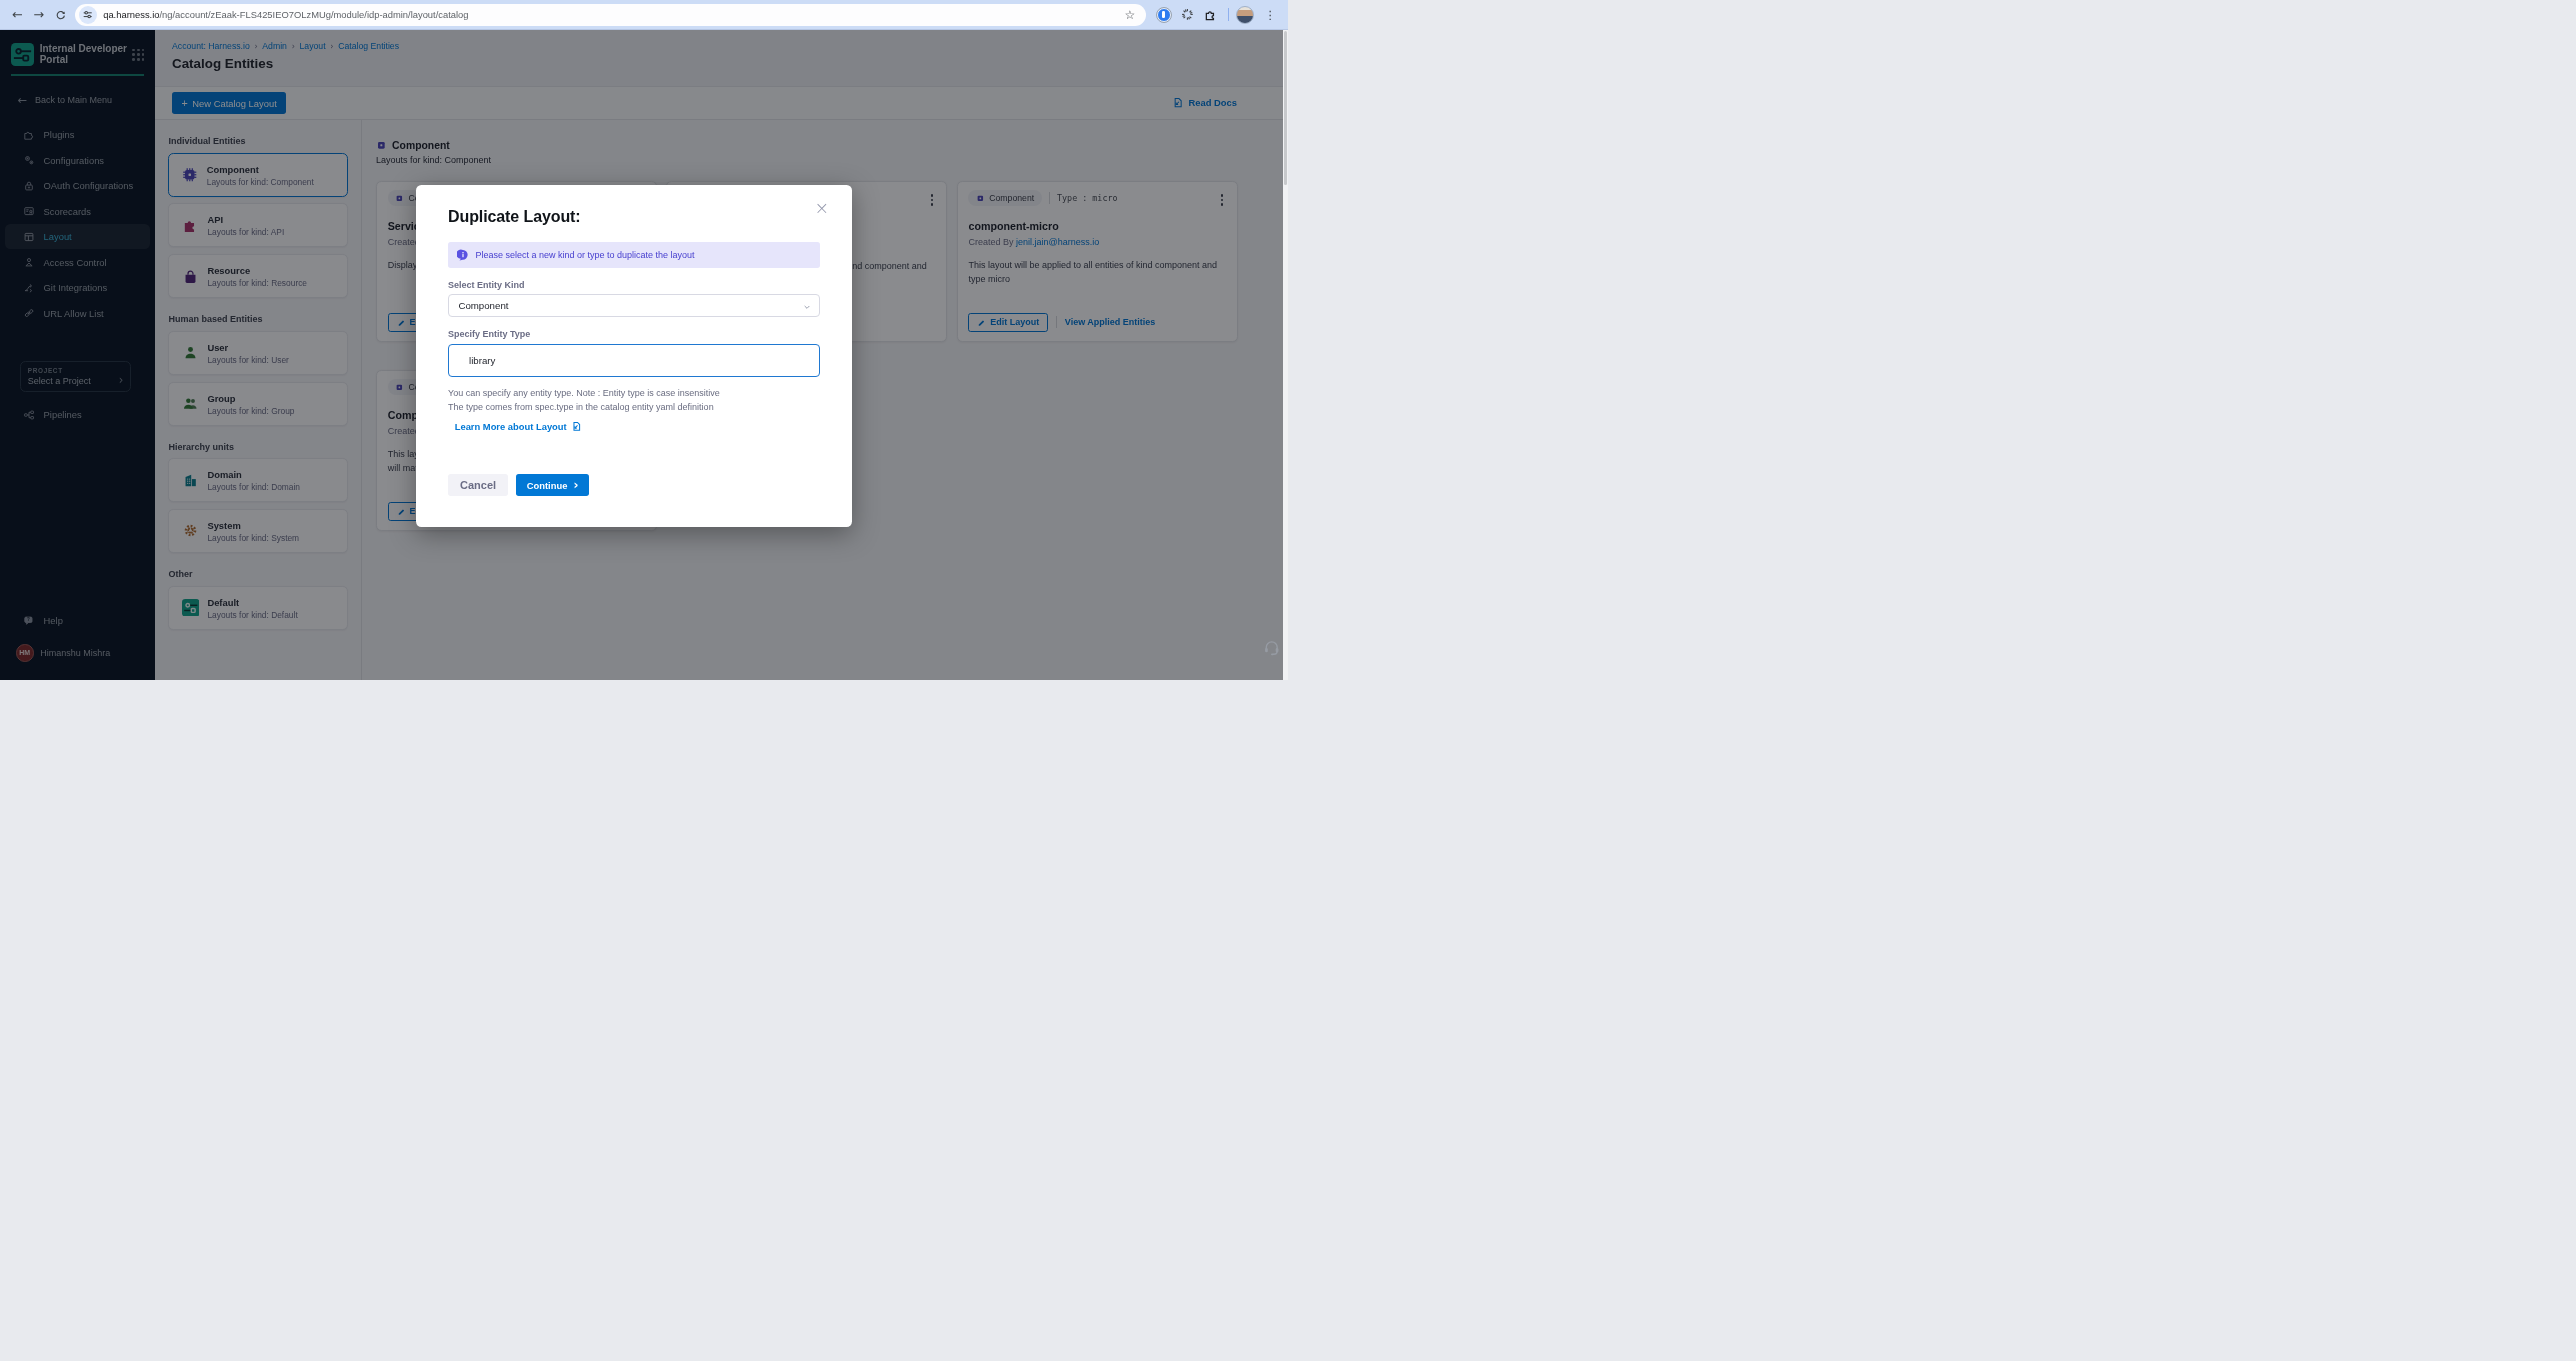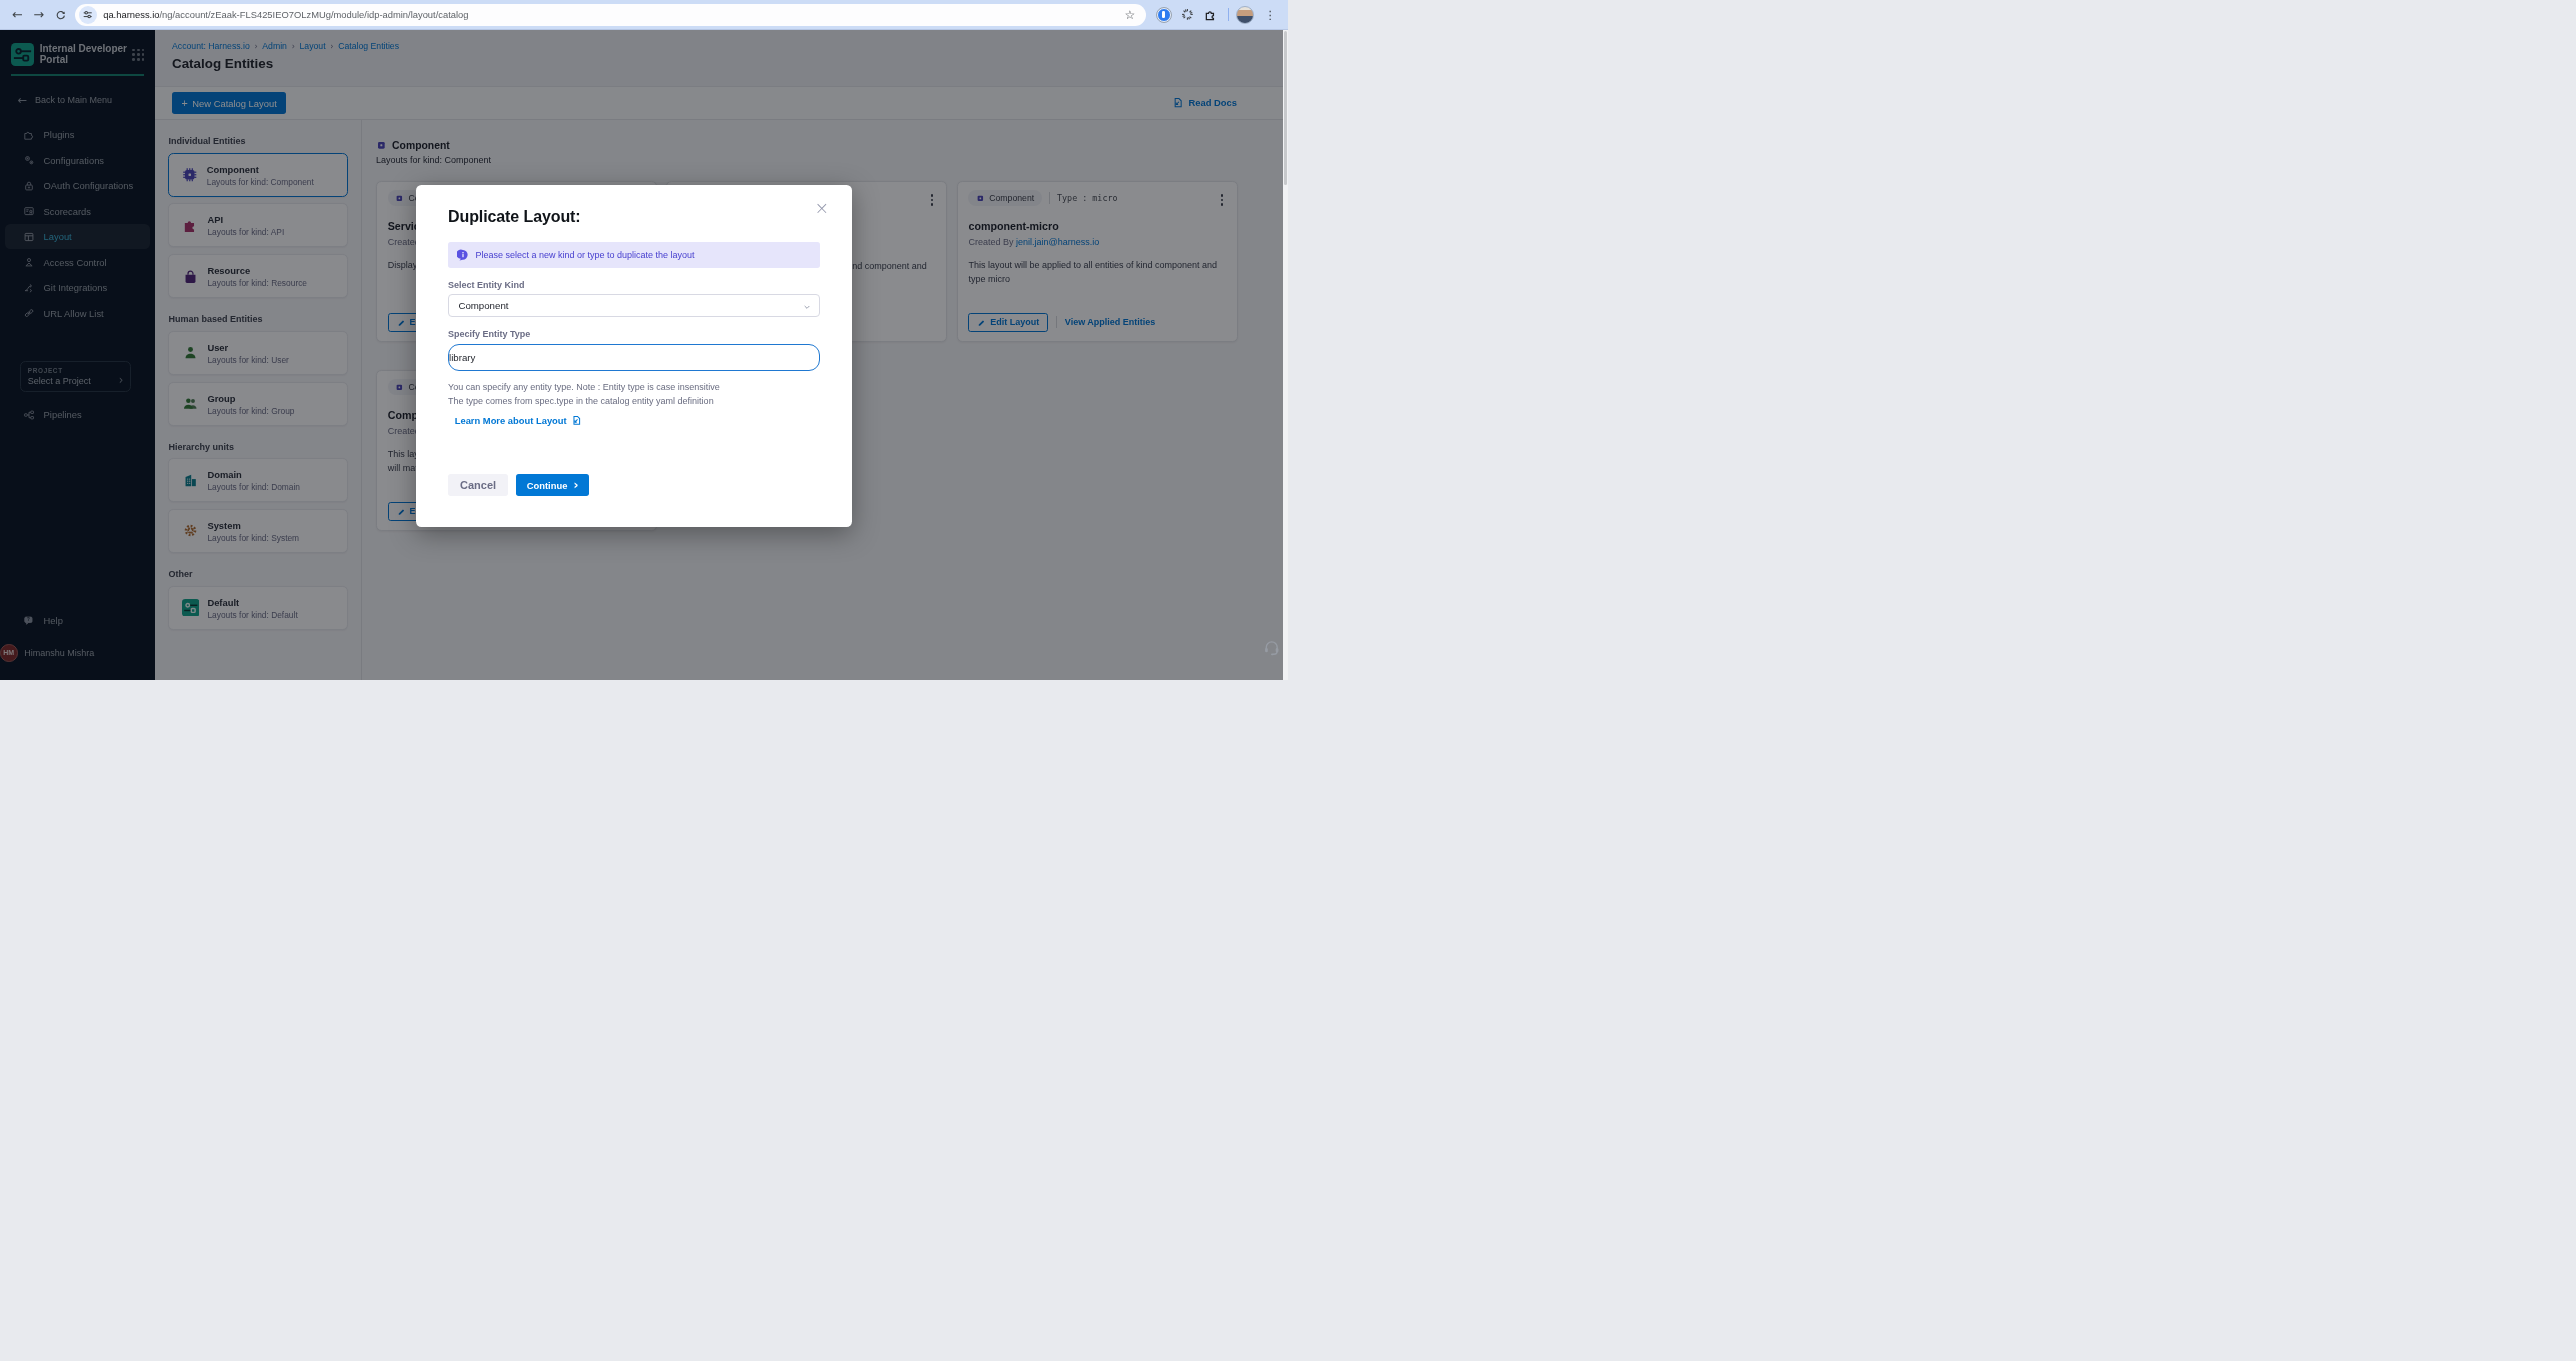--- a/index.html
+++ b/index.html
@@ -39,21 +39,21 @@
   .sb-menu { margin-top:14.8px; }
   .sb-item { position:relative; height:25.5px; display:flex; align-items:center; gap:8.7px; padding-left:17.5px; font-size:9.4px; color:#98a1aa; cursor:pointer; margin:0 5.4px; border-radius:5.4px; }
   .sb-item.active { background:rgba(255,255,255,0.07); color:#3ab4d8; }
   .sb-icon { width:12px; height:12px; flex:0 0 12px; }
   .proj-box { margin:35px 10.7px 0 20px; width:111px; border:0.7px solid #273645; border-radius:5.4px; padding:4.7px 6.7px; cursor:pointer; position:relative; }
   .proj-label { font-size:6.4px; letter-spacing:0.7px; color:#76818c; font-weight:700; }
   .proj-value { font-size:9px; color:#a8b1ba; margin-top:2.7px; }
   .proj-chev { position:absolute; right:6.7px; top:10.7px; color:#76818c; font-size:11.4px; font-family:"DejaVu Sans",sans-serif; }
   .sb-pipelines { margin-top:10px; }
   .sb-bottom-help { position:absolute; left:0; top:578px; width:100%; }
-  .sb-user { position:absolute; left:0; top:614px; width:100%; display:flex; align-items:center; gap:6.7px; cursor:pointer; }
+  .sb-user { position:absolute; left:0; top:614px; width:100%; display:flex; align-items:center; gap:6.7px; padding-left:16px; cursor:pointer; }
   .hm-avatar { width:17.5px; height:17.5px; border-radius:50%; background:#7d2a2a; border:0.7px solid #9c5a56; color:#e8d9d6; font-size:7px; font-weight:700; display:flex; align-items:center; justify-content:center; }
   .user-name { font-size:9px; color:#9aa2ab; }
 
   
   .main { flex:1; display:flex; flex-direction:column; min-width:0; }
   .head-band { background:#eef0f3; padding:11.4px 0 0 17px; height:56px; }
   .breadcrumb { font-size:8.7px; display:flex; gap:4.7px; align-items:center; }
   .breadcrumb a { color:#0278d5; text-decoration:none; cursor:pointer; }
   .crumb-sep { color:#6b6d85; font-family:"DejaVu Sans",sans-serif; font-size:8px; }
   .page-title { margin-top:4.7px; font-size:13.4px; font-weight:700; color:#22262e; }
@@ -99,21 +99,21 @@
 
   
   .overlay { position:absolute; inset:0; background:rgba(6,9,14,0.47); z-index:40; }
   .modal { position:absolute; left:416px; top:155px; width:436px; height:342px; background:#fff; border-radius:5.4px; box-shadow:0 6.7px 27px rgba(0,0,0,0.35); z-index:50; padding:23px 32px 0 32px; }
   .m-title { font-size:16px; font-weight:700; color:#101419; letter-spacing:-0.1px; }
   .m-close { position:absolute; right:17.5px; top:10.7px; font-size:17.5px; color:#9599ad; font-weight:300; cursor:pointer; padding:2.7px 5.4px; font-family:"DejaVu Sans",sans-serif; }
   .m-banner { margin-top:16px; height:25.5px; background:#e6e5fb; border-radius:2.7px; display:flex; align-items:center; gap:6px; padding:0 9.4px; font-size:9px; color:#4840cf; }
   .m-label { margin-top:12px; font-size:9px; font-weight:600; color:#6b6d85; }
   .m-select { margin-top:4.7px; height:23px; border:0.7px solid #d8d9e3; border-radius:4px; background:#fff; display:flex; align-items:center; padding:0 9.4px; font-size:9.7px; color:#23262e; cursor:pointer; position:relative; }
   .m-select .chev { position:absolute; right:8px; top:6.7px; }
-  .m-input { margin-top:4.7px; width:100%; height:27px; border:1.3px solid #1f78d1; border-radius:11px; padding:0 0; font-size:9.7px; color:#23262e; font-family:inherit; outline:none; }
+  .m-input { margin-top:4.7px; width:100%; height:33px; border:1.3px solid #1f78d1; border-radius:4px; padding:0 20px; font-size:9.7px; color:#23262e; font-family:inherit; outline:none; }
   .m-help { margin-top:9.4px; font-size:9px; color:#696c80; line-height:14px; }
   .m-link { margin-top:6.7px; margin-left:6.7px; display:flex; align-items:center; gap:4.7px; color:#0278d5; font-size:9.4px; font-weight:600; cursor:pointer; }
   .m-actions { position:absolute; left:32px; top:289px; display:flex; align-items:center; gap:8px; }
   .btn-cancel { background:#f2f2f7; border:none; border-radius:2.7px; height:22px; padding:0 12px; font-size:11px; font-weight:600; color:#6b6d85; cursor:pointer; font-family:inherit; }
   .btn-continue { background:#0278d5; border:none; border-radius:2.7px; height:22px; padding:0 10.7px; font-size:9.4px; font-weight:600; color:#fff; display:flex; align-items:center; gap:6px; cursor:pointer; font-family:inherit; }
   .btn-continue .chev { font-size:12px; line-height:1; font-family:"DejaVu Sans",sans-serif; }
 
   .headset { position:absolute; right:8px; bottom:21.5px; z-index:60; cursor:pointer; }
   .pg-scrollbar { position:absolute; right:0; top:0; width:4.7px; height:100%; background:#f1f2f4; z-index:60; }
   .pg-thumb { position:absolute; top:1.3px; left:0.7px; width:3.4px; height:154px; border-radius:2px; background:#c7c9cc; }

